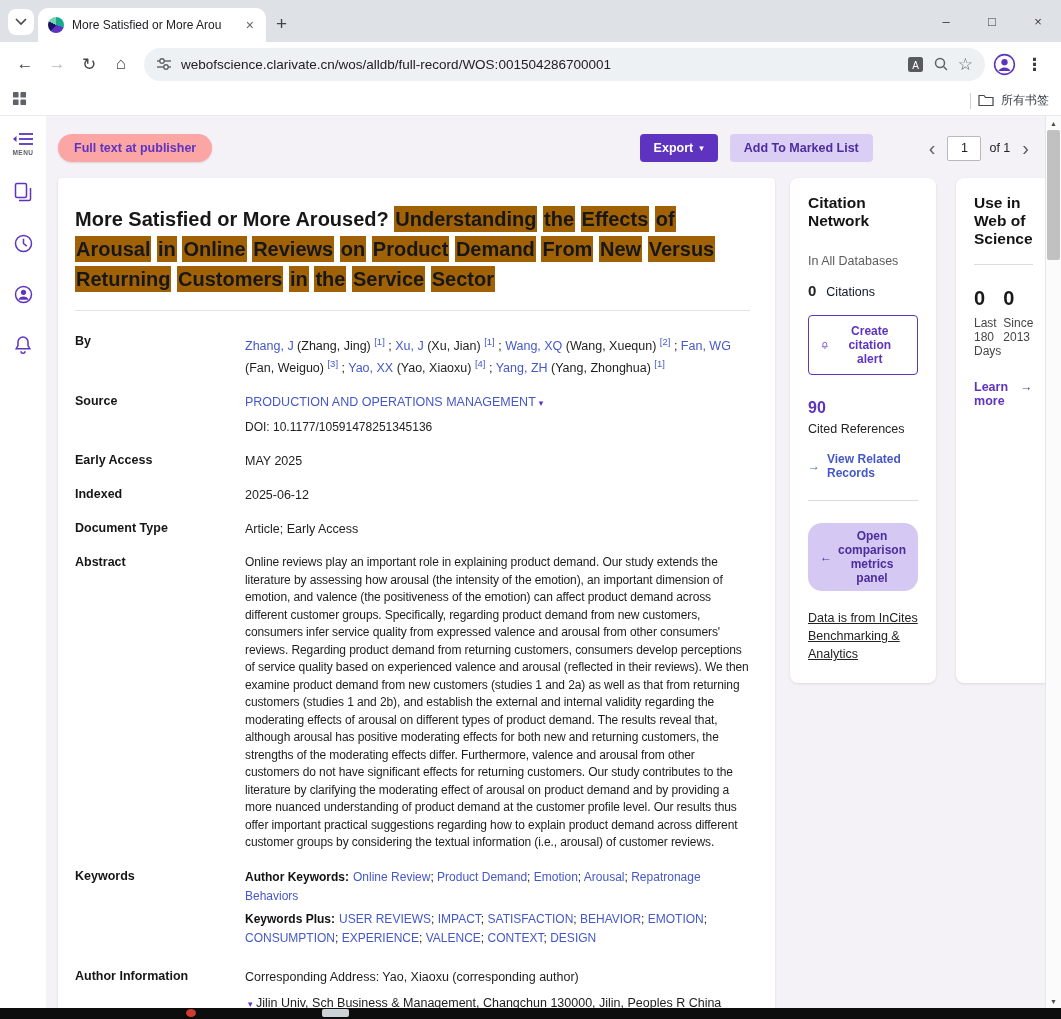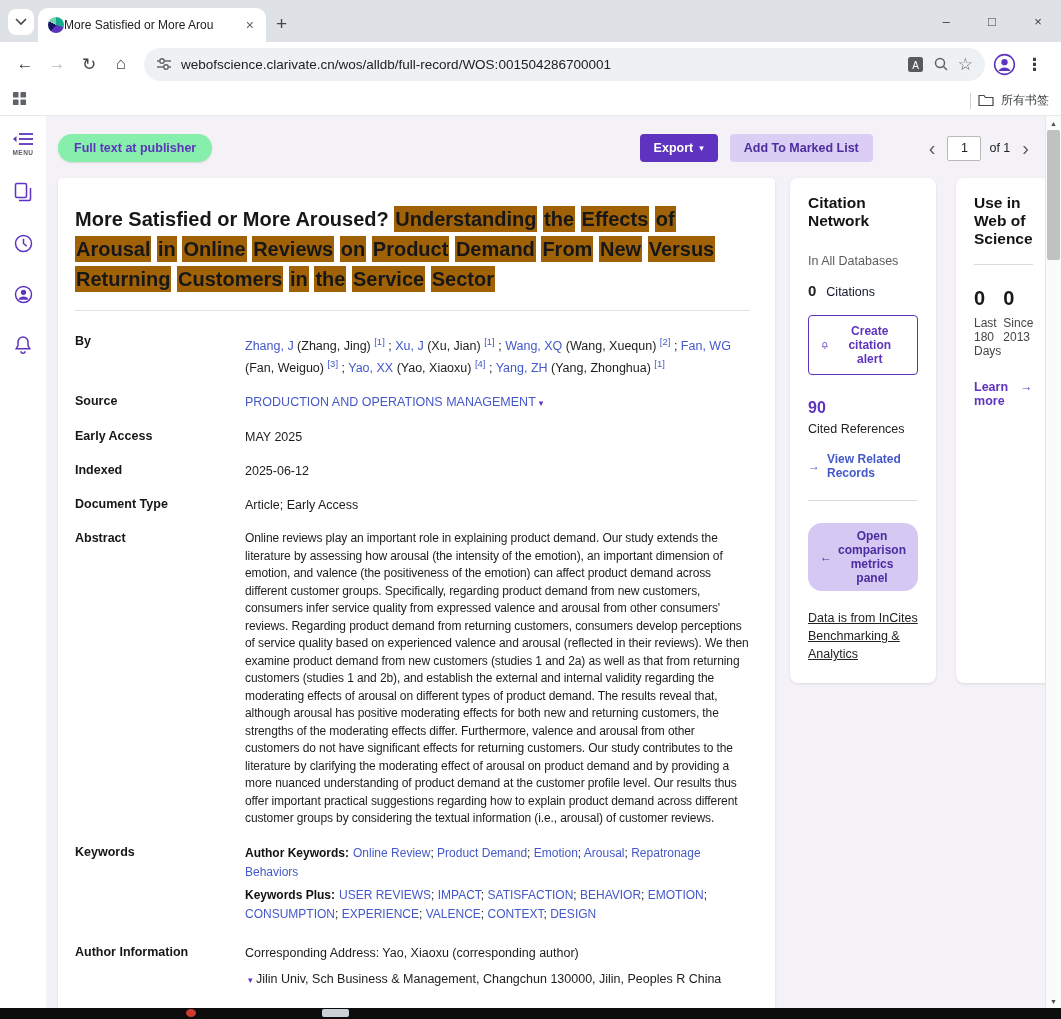--- a/index.html
+++ b/index.html
@@ -1,21 +1,21 @@
 <!DOCTYPE html>
 <html><head>
 <meta charset="utf-8">
 <style>
   * { box-sizing: border-box; margin: 0; padding: 0; }
   html,body { width:1061px; height:1019px; overflow:hidden; font-family:"Liberation Sans","DejaVu Sans",sans-serif; background:#dee1e6; }
 
   
   .titlebar { height:42px; background:#dee1e6; display:flex; align-items:flex-end; position:relative; }
   .tabsearch { position:absolute; left:8px; top:9px; width:26px; height:26px; border:none; border-radius:8px; background:#fff; display:flex; align-items:center; justify-content:center; }
-  .tab { margin-left:38px; width:228px; height:34px; background:#fff; border-radius:10px 10px 0 0; display:flex; align-items:center; padding:0 8px 0 10px; gap:0; }
+  .tab { margin-left:38px; width:228px; height:34px; background:#fff; border-radius:10px 10px 0 0; display:flex; align-items:center; padding:0 8px 0 10px; gap:8px; }
   .favicon { width:16px; height:16px; border-radius:50%; background:conic-gradient(#16ab8e 0 30%, #5e33bf 30% 62%, #1b1464 62% 82%, #76d2b0 82% 100%); flex:0 0 16px; }
   .tab-title { font-size:12px; color:#202124; white-space:nowrap; overflow:hidden; flex:1; }
   .tab-close { font-size:14px; color:#5f6368; padding:0 4px; }
   .newtab { font-size:19px; color:#44474a; margin-left:10px; margin-bottom:7px; }
   .wincontrols { position:absolute; right:0; top:0; height:42px; display:flex; }
   .wincontrols span { width:46px; height:42px; display:flex; align-items:center; justify-content:center; font-size:13px; color:#3b3b3b; }
 
   .toolbar { height:44px; background:#fff; display:flex; align-items:center; padding:0 10px; gap:2px; }
   .navbtn { width:30px; height:30px; border-radius:50%; display:flex; align-items:center; justify-content:center; font-size:17px; color:#454545; }
   .navbtn.disabled { color:#b7bbbf; }
@@ -31,21 +31,21 @@
 
   
   .app { position:absolute; top:116px; left:0; right:0; bottom:11px; display:flex; background:#f4f2f7; overflow:hidden; }
 
   .sidenav { width:46px; background:#fff; display:flex; flex-direction:column; align-items:center; padding-top:16px; gap:26px; flex:0 0 46px; }
   .menu-item { display:flex; flex-direction:column; align-items:center; gap:3px; }
   .menu-label { font-size:6.5px; letter-spacing:.5px; color:#5c5c66; font-weight:bold; }
 
   .main { flex:1; padding:18px 12px 0 12px; overflow:hidden; }
   .actionrow { display:flex; align-items:center; margin-bottom:16px; }
-  .pill-light { background:#86efac; color:#5e33bf; border:none; border-radius:16px; padding:7px 16px; font-size:12.5px; font-weight:bold; box-shadow:0 1px 2px rgba(0,0,0,.12); font-family:inherit; }
+  .pill-light { background:#fca5a5; color:#5e33bf; border:none; border-radius:16px; padding:7px 16px; font-size:12.5px; font-weight:bold; box-shadow:0 1px 2px rgba(0,0,0,.12); font-family:inherit; }
   .action-right { margin-left:auto; display:flex; align-items:center; }
   .btn { border:none; border-radius:4px; padding:7px 14px; font-size:12.5px; font-weight:bold; font-family:inherit; display:flex; align-items:center; gap:6px; }
   .btn.primary { background:#5e33bf; color:#fff; }
   .btn.secondary { background:#dbcef5; color:#4b2d9f; margin-left:12px; }
   .chev-sm { font-size:9px; }
   .pager { margin-left:52px; display:flex; align-items:center; gap:8px; font-size:12.5px; color:#222; }
   .pchev { font-size:20px; color:#5c5c5c; padding:0 4px; }
   .pageinput { width:34px; height:25px; border:1px solid #b9b9b9; border-radius:2px; text-align:center; font-size:12.5px; font-family:inherit; color:#222; background:#fff; }
 
   .columns { display:flex; gap:15px; align-items:flex-start; }
@@ -259,20 +259,21 @@
 
         <div class="frow">
           <div class="flabel">By</div>
           <div class="fvalue"><a class="lnk">Zhang, J</a> (Zhang, Jing) <sup><a class="lnk">[1]</a></sup> ; <a class="lnk">Xu, J</a> (Xu, Jian) <sup><a class="lnk">[1]</a></sup> ; <a class="lnk">Wang, XQ</a> (Wang, Xuequn) <sup><a class="lnk">[2]</a></sup> ; <a class="lnk">Fan, WG</a> (Fan, Weiguo) <sup><a class="lnk">[3]</a></sup> ; <a class="lnk">Yao, XX</a> (Yao, Xiaoxu) <sup><a class="lnk">[4]</a></sup> ; <a class="lnk">Yang, ZH</a> (Yang, Zhonghua) <sup><a class="lnk">[1]</a></sup></div>
         </div>
 
         <div class="frow">
           <div class="flabel">Source</div>
           <div class="fvalue">
             <a class="lnk">PRODUCTION AND OPERATIONS MANAGEMENT</a><span class="dd">▾</span>
+            <div class="doi">DOI: 10.1177/10591478251345136</div>
           </div>
         </div>
 
         <div class="frow">
           <div class="flabel">Early Access</div>
           <div class="fvalue">MAY 2025</div>
         </div>
 
         <div class="frow">
           <div class="flabel">Indexed</div>

